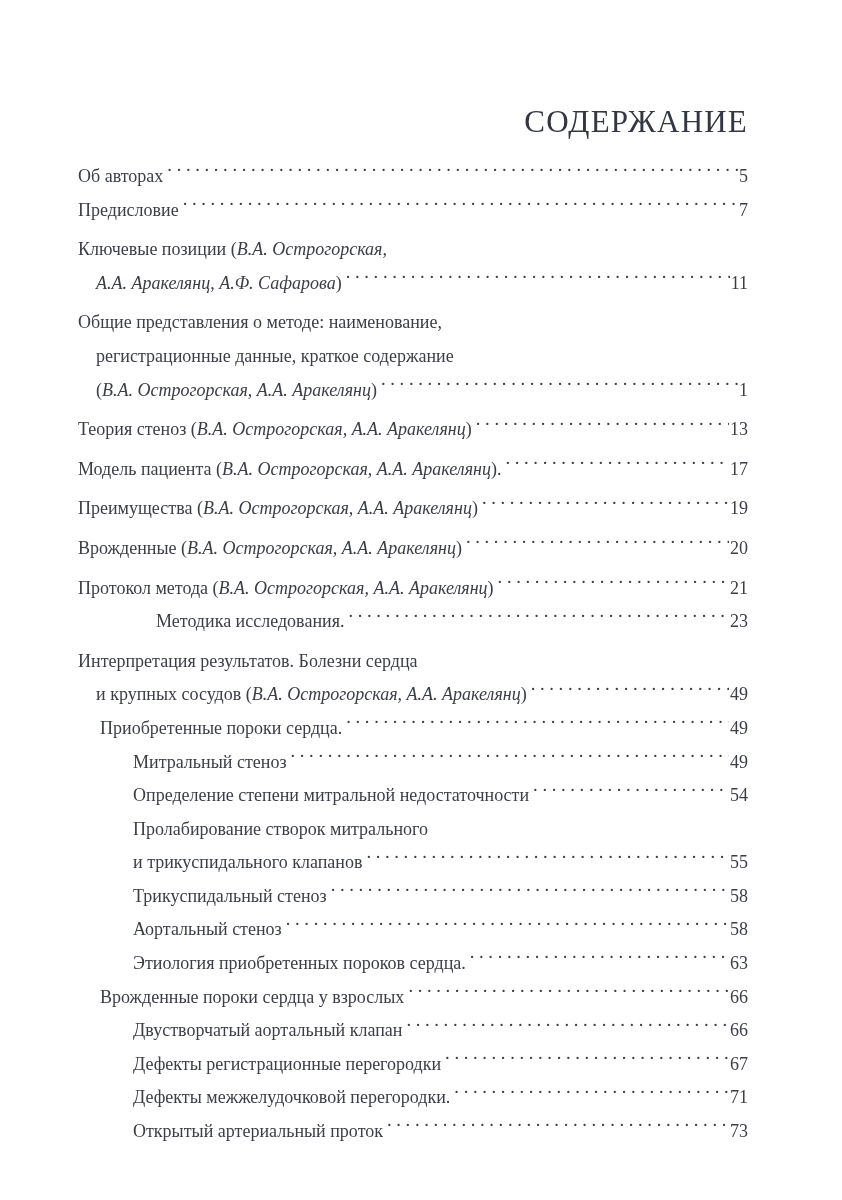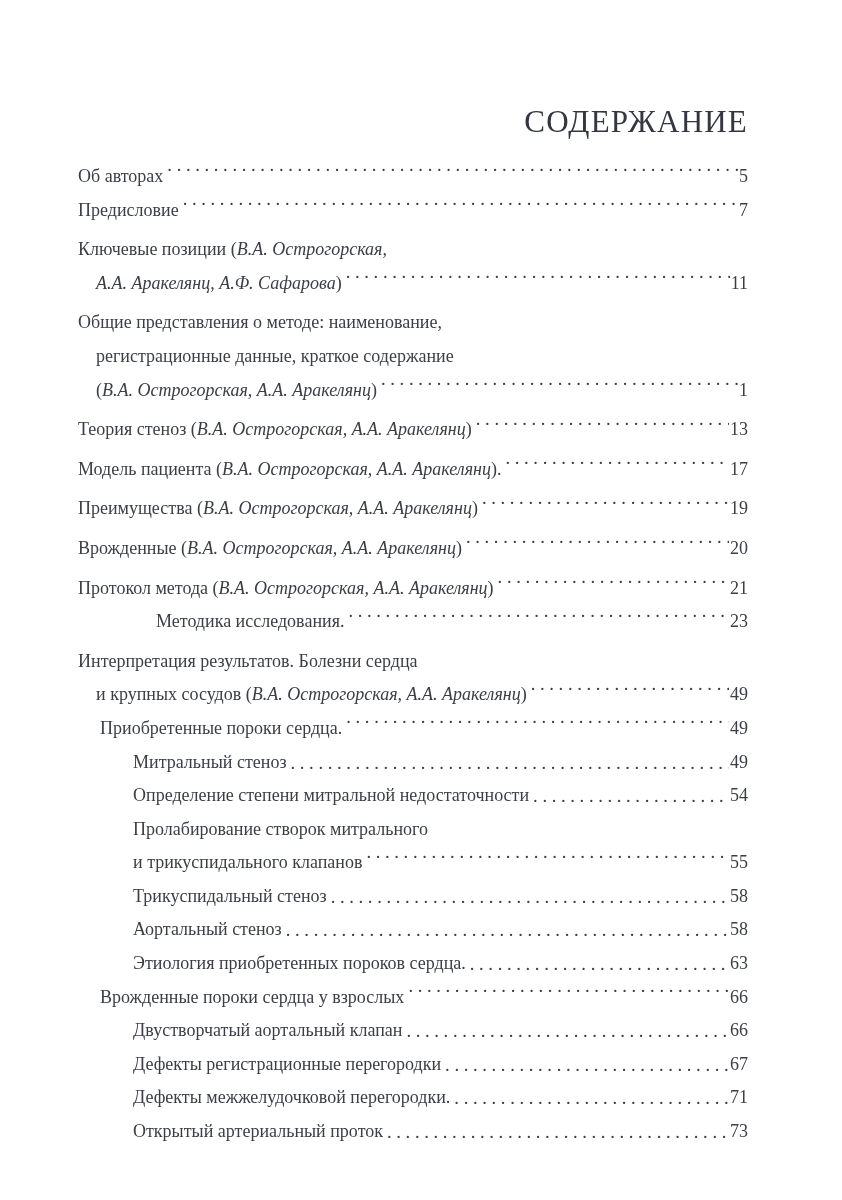--- a/index.html
+++ b/index.html
@@ -82,21 +82,21 @@
     text-align: right;
     padding-left: 1px;
   }
 
   .ital { font-style: italic; }
 
   
   .ind-0   { margin-left: 0px; }
   .ind-c   { margin-left: 18px; }   
   .ind-1   { margin-left: 22px; }
-  .ind-2   { margin-left: 55px; align-items: flex-end; }   
+  .ind-2   { margin-left: 55px; }   
   .ind-2c  { margin-left: 55px; }
   .ind-deep{ margin-left: 78px; }   
 
   
   .gap-sm { margin-top: 6px; }
 </style>
 </head>
 <body>
 
 <div class="page">

